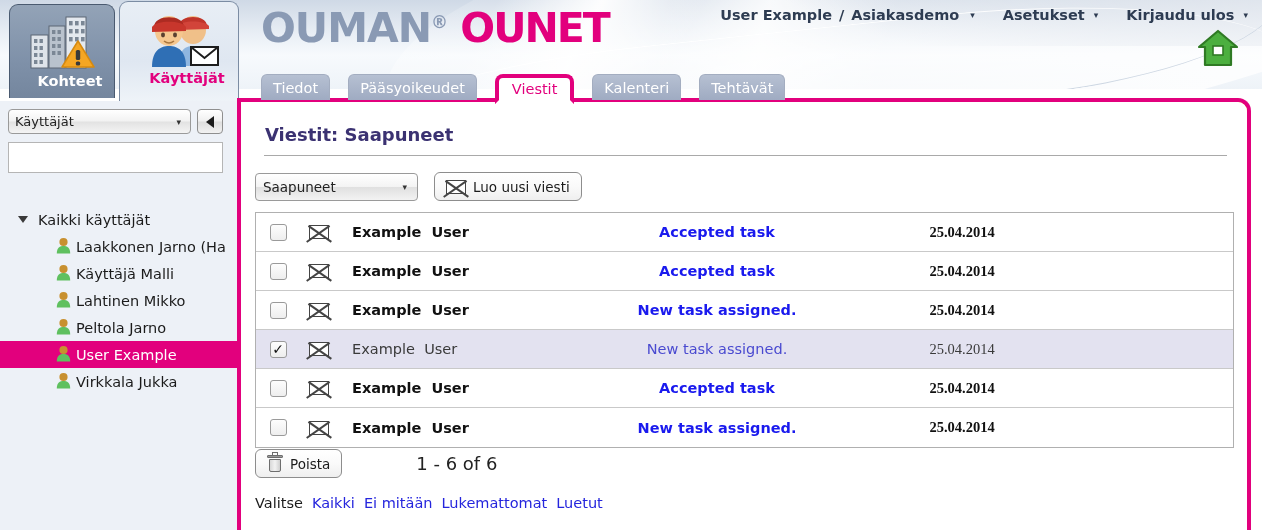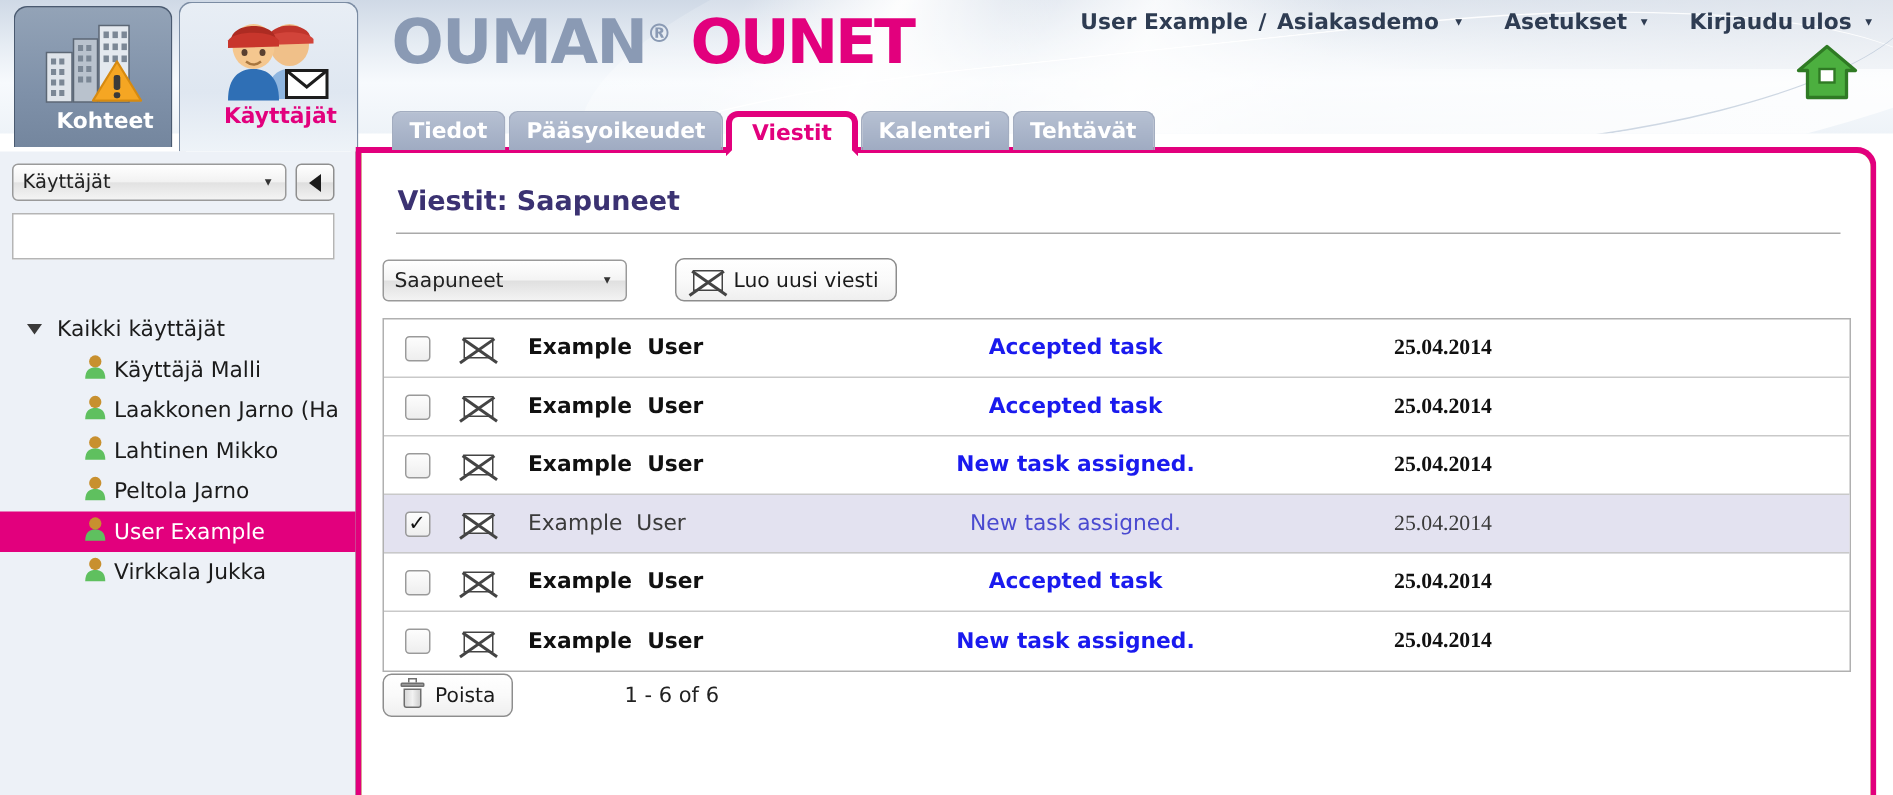--- a/index.html
+++ b/index.html
@@ -129,47 +129,47 @@
     display: flex; align-items: center; gap: 5px; height: 27px; padding-left: 56px;
     cursor: pointer; color: #1b1b1b;
   }
   .tree-item.selected { background: #e2007d; color: #ffffff; }
   .tree-item .label { white-space: nowrap; overflow: hidden; }
 
   
   .content {
     position: absolute; left: 237px; top: 98px; width: 1014px; height: 432px;
     border: 4px solid #e2007d; border-bottom: none; border-radius: 0 13px 0 0;
-    background: #a16207;
+    background: #fde047;
   }
   .content-inner { position: relative; width: 100%; height: 100%; background: #fff; border-radius: 0 9px 0 0; overflow: hidden; }
 
   
   .tabstrip { position: absolute; left: 261px; top: 74px; display: flex; align-items: flex-end; z-index: 5; }
   .ctab {
     height: 26px; padding: 0 11px;
     display: flex; align-items: center; justify-content: center;
     font-size: 14.5px; color: #ffffff;
     background: linear-gradient(180deg, #b6c0d2 0%, #9fabc2 100%);
     border: 1px solid #a3adc0; border-bottom: none;
-    border-radius: 6px 6px 0 0; margin-right: 2px; cursor: pointer; white-space: nowrap; font-weight: bold;
+    border-radius: 6px 6px 0 0; margin-right: 18px; cursor: pointer; white-space: nowrap;
   }
   .ctab.active {
     background: #ffffff; color: #e2007d; height: 30px;
     border: 4px solid #e2007d; border-bottom: 4px solid #ffffff;
     border-radius: 8px 8px 0 0; margin-bottom: -4px; padding: 0 13px; z-index: 6;
   }
 
   .page-title {
     position: absolute; left: 24px; top: 22px;
     font-size: 18px; font-weight: bold; color: #3b3272;
   }
   .title-rule { position: absolute; left: 23px; top: 53px; width: 963px; height: 1px; background: #a9a9a9; }
 
-  .toolbar { position: absolute; left: 14px; top: 70px; display: flex; align-items: center; gap: 32px; }
+  .toolbar { position: absolute; left: 14px; top: 70px; display: flex; align-items: center; gap: 16px; }
   .tb-select {
     width: 163px; height: 28px;
     background: linear-gradient(180deg, #ffffff 0%, #f4f4f4 48%, #e0e0e0 52%, #f3f3f3 100%);
     border: 1px solid #9a9a9a; border-radius: 4px;
     display: flex; align-items: center; padding: 0 7px;
     font-size: 13.5px; color: #222; position: relative; cursor: pointer;
   }
   .tb-select .sel-caret { position: absolute; right: 10px; font-size: 9px; color: #333; }
   .btn {
     height: 29px; padding: 0 11px; display: inline-flex; align-items: center; gap: 7px;
@@ -216,21 +216,21 @@
     content: ""; position: absolute; left: 0; top: 0; width: 141%; height: 1.5px;
     background: #444; transform-origin: left top; transform: rotate(35deg);
   }
   .env .flapr::after {
     content: ""; position: absolute; right: 0; top: 0; width: 141%; height: 1.5px;
     background: #444; transform-origin: right top; transform: rotate(-35deg);
   }
 
   
   .footer-row { position: absolute; left: 14px; top: 347px; display: flex; align-items: center; }
-  .count-text { margin-left: 74px; font-size: 14px; color: #222; }
+  .count-text { margin-left: 74px; font-size: 18px; color: #222; }
   .select-row { position: absolute; left: 14px; top: 393px; display: flex; align-items: center; gap: 9px; font-size: 14.5px; }
   .select-row .lbl { color: #1b1b1b; }
   .select-row a { color: #2525dd; text-decoration: none; cursor: pointer; }
 
   .trash { width: 16px; height: 17px; position: relative; display: inline-block; }
   .trash .lid { position: absolute; left: 0; top: 0; width: 16px; height: 3px; background: #9a9a9a; border: 1px solid #6e6e6e; border-radius: 1px; }
   .trash .handle { position: absolute; left: 5px; top: -3px; width: 6px; height: 3px; border: 1px solid #6e6e6e; border-bottom: none; }
   .trash .can {
     position: absolute; left: 2px; top: 4px; width: 12px; height: 13px;
     background: linear-gradient(90deg,#d8d8d8,#f2f2f2,#cfcfcf); border: 1px solid #6e6e6e;
@@ -362,30 +362,30 @@
         <span>Kaikki käyttäjät</span>
       </div>
 
       <div class="tree-item">
         <span>
           <svg width="15" height="17" viewBox="0 0 15 17">
               <circle cx="7.5" cy="5" r="4.1" fill="#c8902f"></circle>
               <path d="M0.8 16.5 C0.8 10.6 4 9 7.5 9 C11 9 14.2 10.6 14.2 16.5 Z" fill="#5fc05f"></path>
             </svg>
         </span>
-        <span class="label">Käyttäjä Malli</span>
+        <span class="label">Laakkonen Jarno (Ha</span>
       </div>
       <div class="tree-item">
         <span>
           <svg width="15" height="17" viewBox="0 0 15 17">
               <circle cx="7.5" cy="5" r="4.1" fill="#c8902f"></circle>
               <path d="M0.8 16.5 C0.8 10.6 4 9 7.5 9 C11 9 14.2 10.6 14.2 16.5 Z" fill="#5fc05f"></path>
             </svg>
         </span>
-        <span class="label">Laakkonen Jarno (Ha</span>
+        <span class="label">Käyttäjä Malli</span>
       </div>
       <div class="tree-item">
         <span>
           <svg width="15" height="17" viewBox="0 0 15 17">
               <circle cx="7.5" cy="5" r="4.1" fill="#c8902f"></circle>
               <path d="M0.8 16.5 C0.8 10.6 4 9 7.5 9 C11 9 14.2 10.6 14.2 16.5 Z" fill="#5fc05f"></path>
             </svg>
         </span>
         <span class="label">Lahtinen Mikko</span>
       </div>
@@ -563,17 +563,24 @@
           <span class="trash">
             <span class="handle"></span>
               <span class="lid"></span>
               <span class="can"></span>
           </span>
           <span>Poista</span>
         </div>
         <div class="count-text">1 - 6 of 6</div>
       </div>
 
+      <div class="select-row">
+        <span class="lbl">Valitse</span>
+        <a>Kaikki</a>
+        <a>Ei mitään</a>
+        <a>Lukemattomat</a>
+        <a>Luetut</a>
+      </div>
 
     </div>
   </div>
 
 </div>
 
 </body></html>

